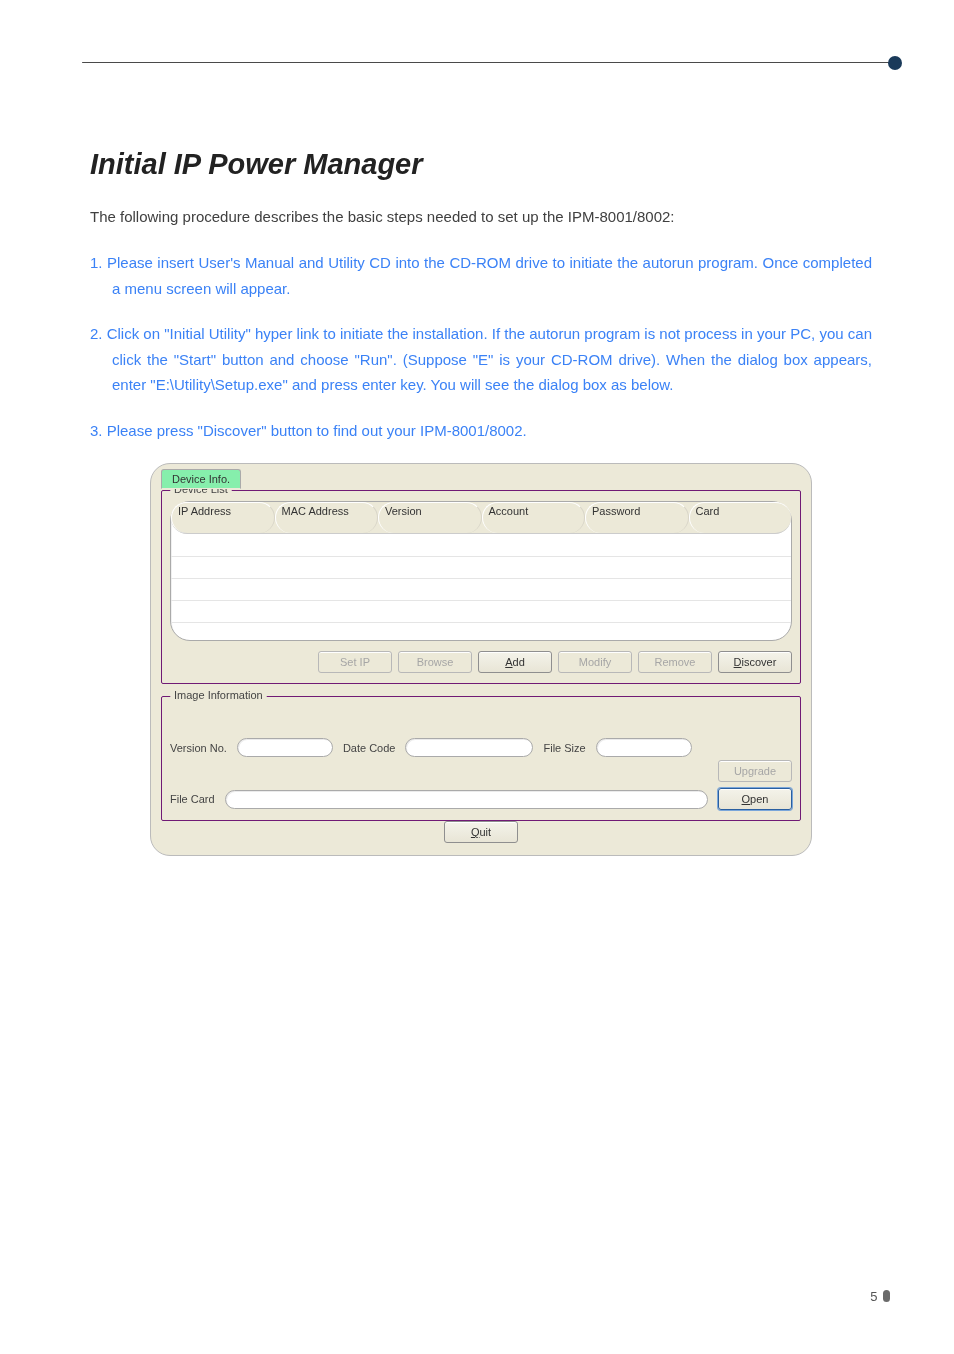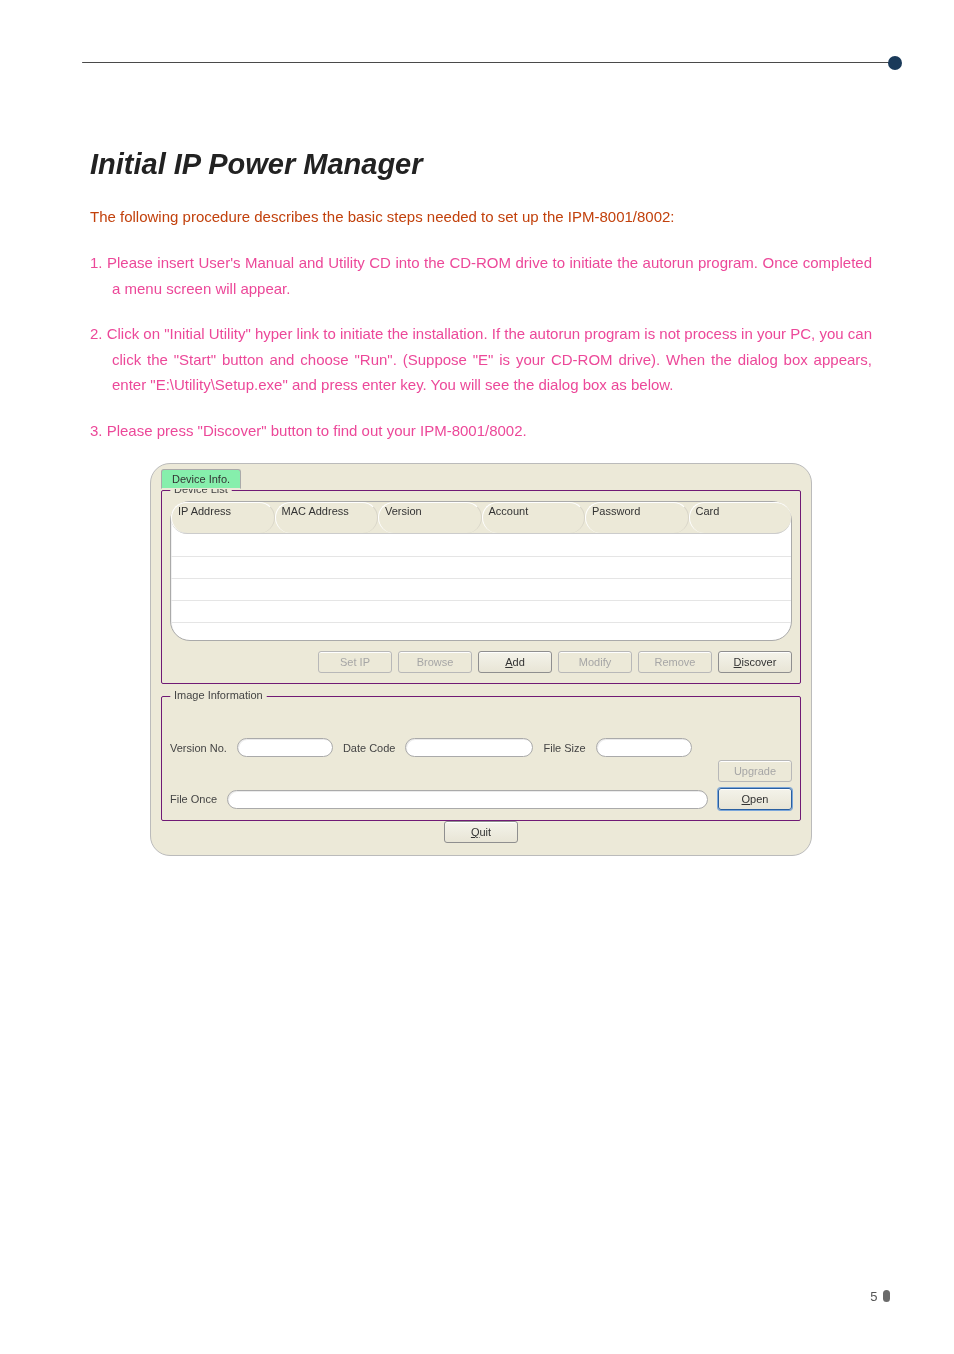--- a/index.html
+++ b/index.html
@@ -35,32 +35,32 @@
       margin-top: 100px;
       font-style: italic;
       font-weight: bold;
       font-size: 29px;
       color: #222;
       font-family: Arial, Verdana, sans-serif;
     }
     .intro {
       margin-top: 24px;
       font-size: 15px;
-      color: #c2410c;
+      color: #404040;
       line-height: 1.55;
       text-align: justify;
     }
     ol {
       margin-top: 22px;
       list-style: none;
       padding: 0;
     }
     ol li {
       font-size: 15px;
-      color: #ec4899;
+      color: #3b82f6;
       line-height: 1.7;
       text-align: justify;
       margin-bottom: 20px;
       padding-left: 22px;
       text-indent: -22px;
     }
     .screenshot {
       margin: 18px auto 0 auto;
       width: 662px;
       background: #ece9d8;
@@ -231,21 +231,21 @@
         <div class="txtfield w70"></div>
         <span class="lbl">Date Code</span>
         <div class="txtfield w100"></div>
         <span class="lbl">File Size</span>
         <div class="txtfield w70"></div>
         <div class="rightcol">
           <button class="winbtn disabled">Upgrade</button>
         </div>
       </div>
       <div class="imgrow">
-        <span class="lbl">File Once</span>
+        <span class="lbl">File Card</span>
         <div class="txtfield long"></div>
         <button class="winbtn default"><span class="ul">O</span>pen</button>
       </div>
     </div>
 
     <div class="quitrow">
       <button class="winbtn"><span class="ul">Q</span>uit</button>
     </div>
   </div>
 

